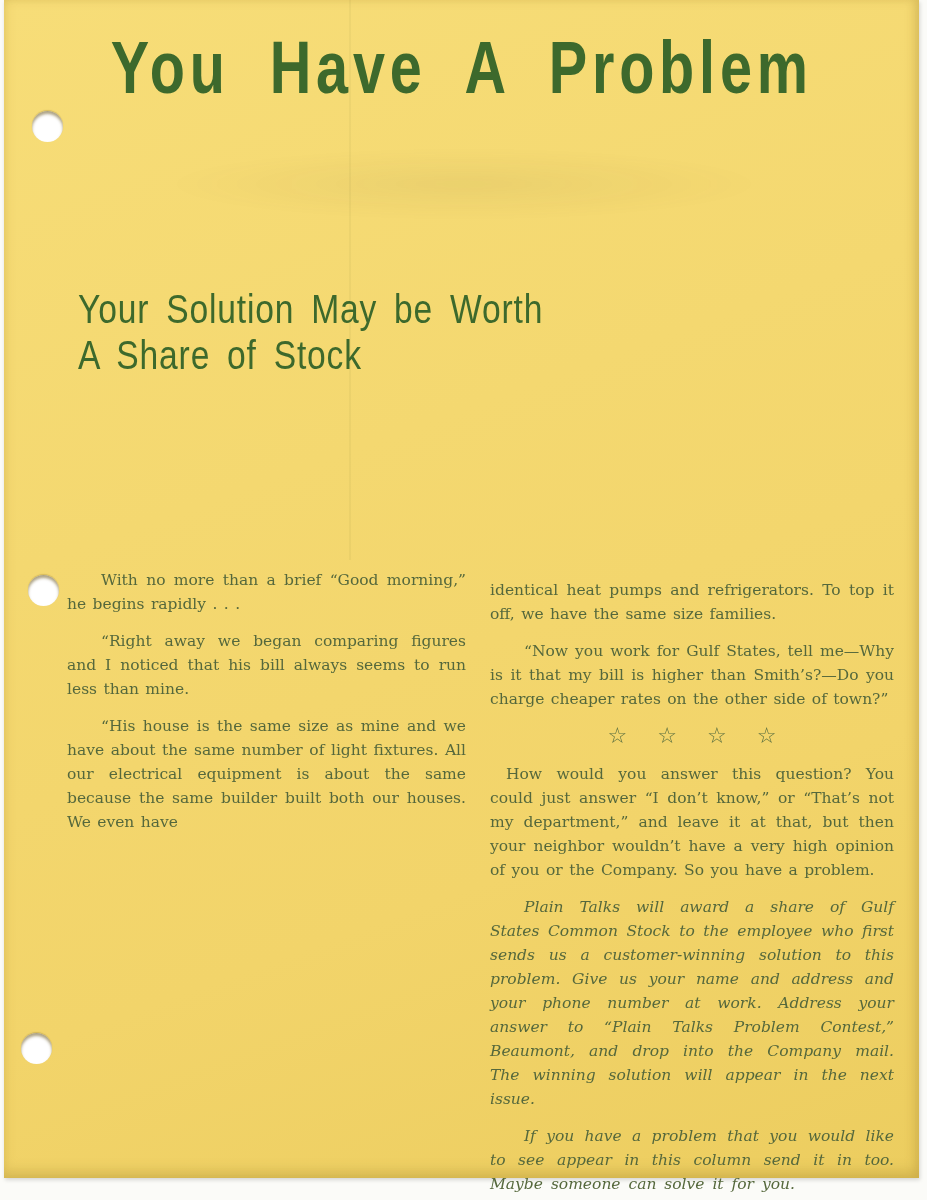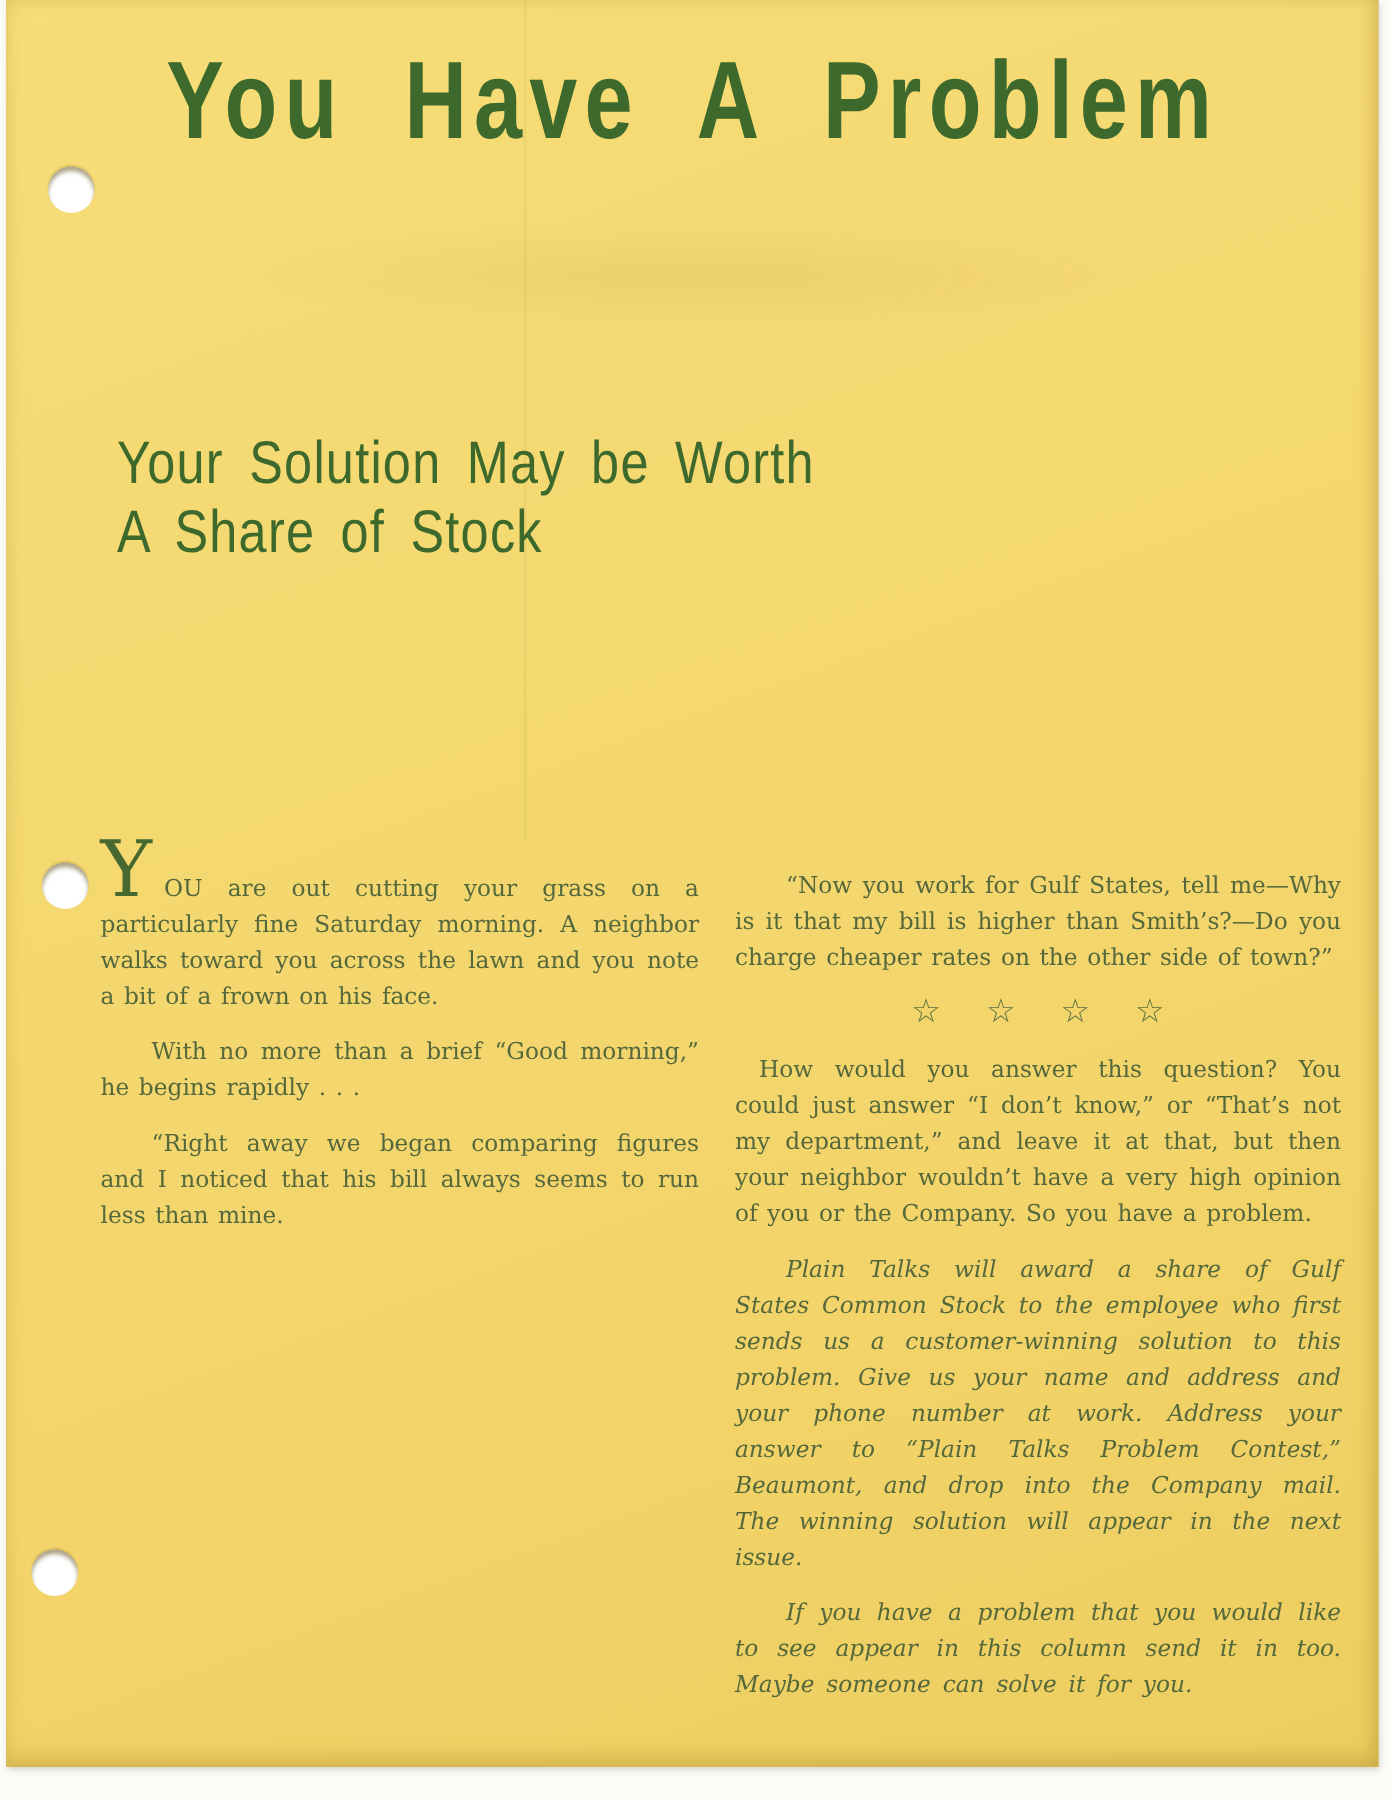--- a/index.html
+++ b/index.html
@@ -108,26 +108,27 @@
     <h1 class="title">
       <span class="scalewrap">You Have A Problem</span>
     </h1>
 
     <h2 class="subtitle">
       <span class="scalewrap">Your Solution May be Worth</span><br>
       <span class="scalewrap">A Share of Stock</span>
     </h2>
 
     <div class="col col-left">
-      <p class="lead"><span class="dropcap">Y</span><span>OU are out cutting your grass on a particularly fine Saturday morning.  A neighbor walks toward you across the lawn and you note a bit of a frown on his face.</span></p>
       <p>With no more than a brief “Good morning,” he begins rapidly . . .</p>
       <p>“Right away we began comparing figures and I noticed that his bill always seems to run less than mine.</p>
+      <p>“His house is the same size as mine and we have about the same number of light fixtures.  All our electrical equipment is about the same because the same builder built both our houses.  We even have</p>
     </div>
 
     <div class="col col-right">
+      <p class="noindent">identical heat pumps and refrigerators.  To top it off, we have the same size families.</p>
       <p>“Now you work for Gulf States, tell me—Why is it that my bill is higher than Smith’s?—Do you charge cheaper rates on the other side of town?”</p>
       <div class="stars">
         <span class="star">☆</span><span class="star">☆</span><span class="star">☆</span><span class="star">☆</span>
       </div>
       <p class="smallindent">How would you answer this question?  You could just answer “I don’t know,” or “That’s not my department,” and leave it at that, but then your neighbor wouldn’t have a very high opinion of you or the Company.  So you have a problem.</p>
       <p class="ital">Plain Talks will award a share of Gulf States Common Stock to the employee who first sends us a customer-winning solution to this problem.  Give us your name and address and your phone number at work.  Address your answer to “Plain Talks Problem Contest,” Beaumont, and drop into the Company mail.  The winning solution will appear in the next issue.</p>
       <p class="ital">If you have a problem that you would like to see appear in this column send it in too.  Maybe someone can solve it for you.</p>
     </div>
 
     <div class="hole hole1"></div>

